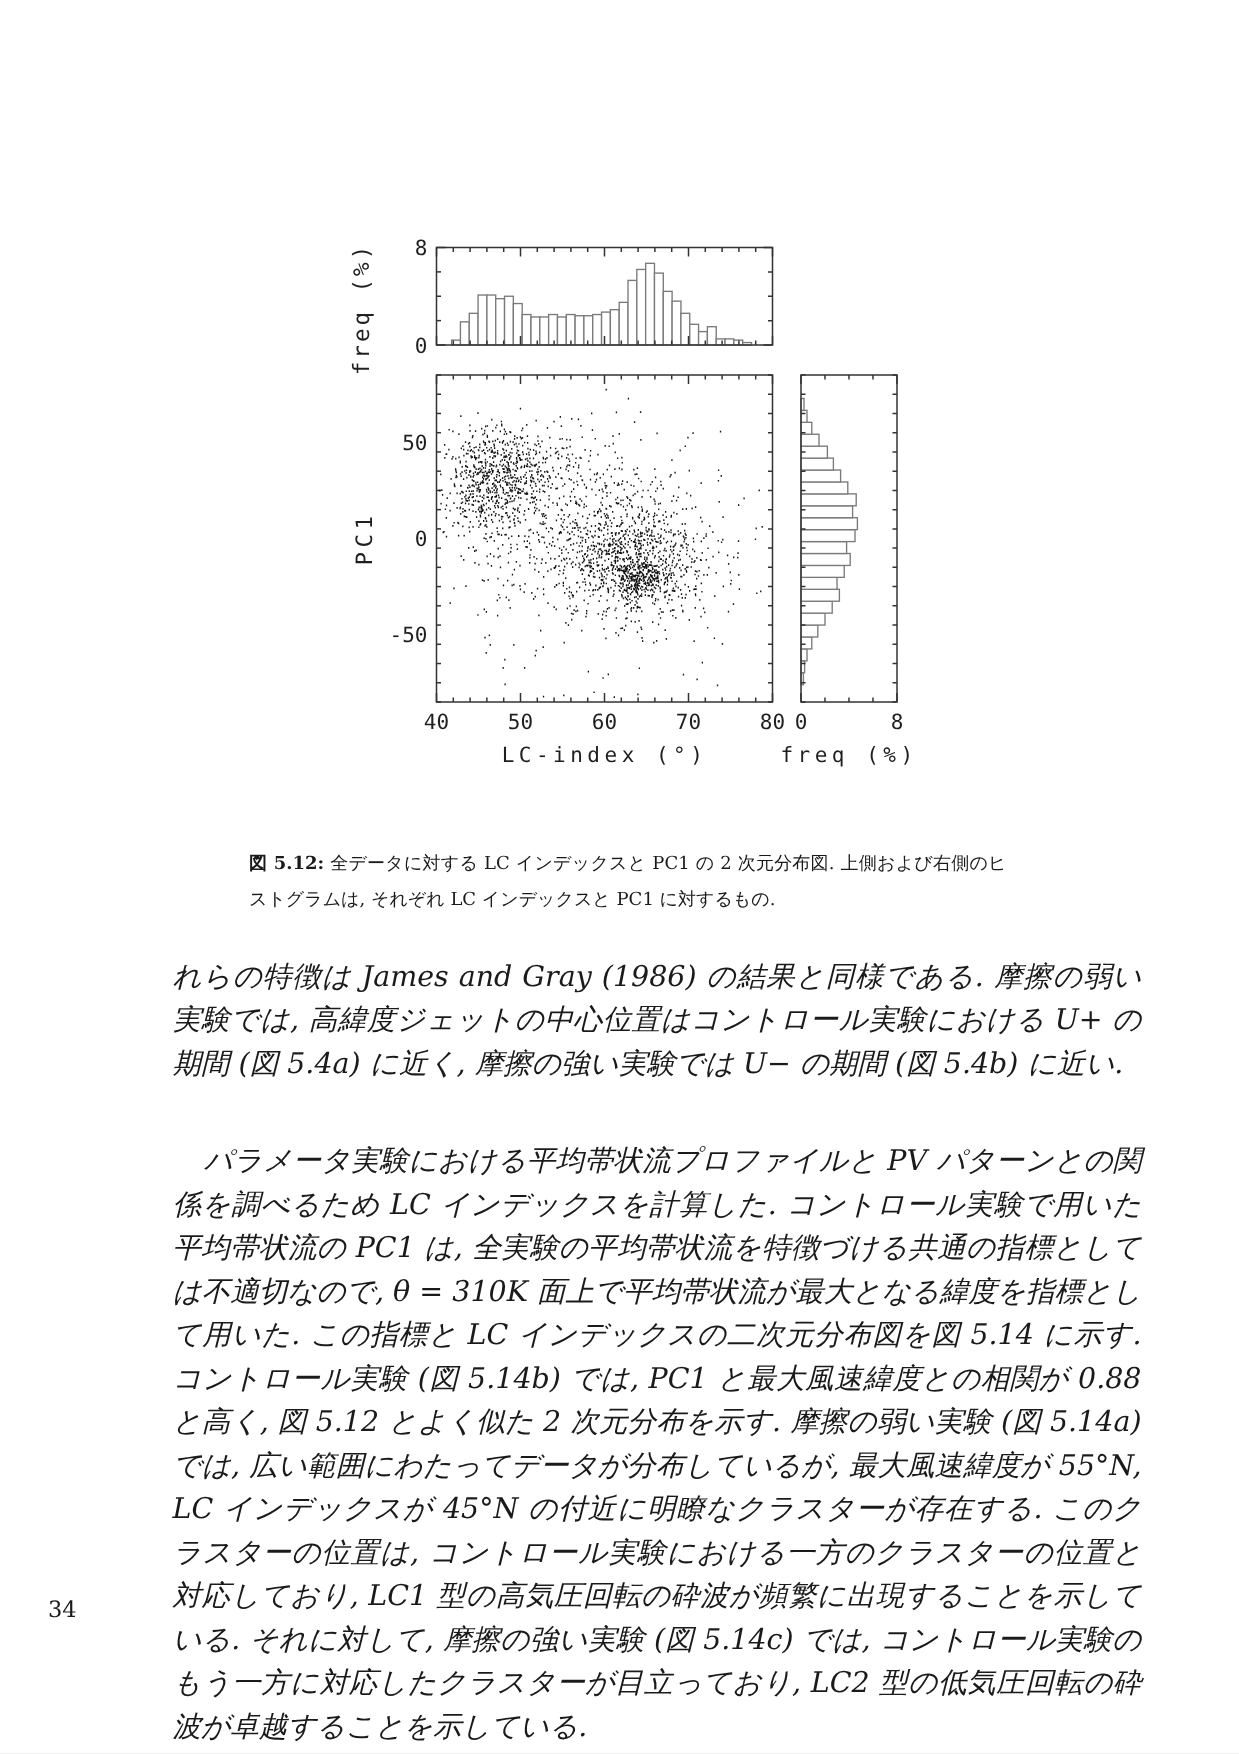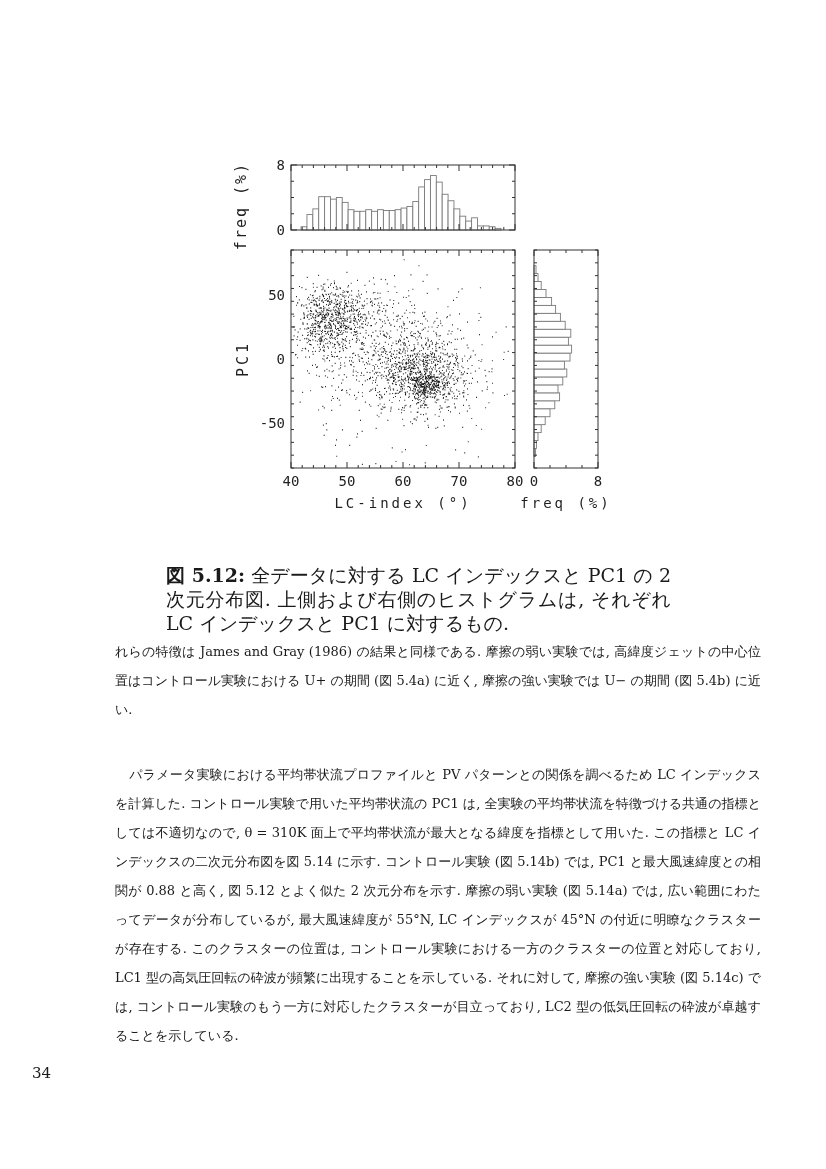--- a/index.html
+++ b/index.html
@@ -10,26 +10,26 @@
     background:#ffffff;
     font-family:"DejaVu Serif", serif;
     color:#1a1a1a;
     overflow:hidden;
   }
   .figure-block{
     position:absolute;left:228px;top:146px;margin:0;
   }
   .caption{
     position:absolute;left:166px;top:563px;width:505px;
-    font-size:19px;line-height:24px;text-align:justify;
+    font-size:12px;line-height:24px;text-align:justify;
   }
   .cap-label{font-weight:700;}
   .body-par{
     position:absolute;left:115px;width:646px;margin:0;
-    font-size:13px;line-height:29px;text-align:justify;
+    font-size:19px;line-height:29px;text-align:justify;font-style:italic;
   }
   #par1{top:637px;}
   #par2{top:760px;text-indent:1.1em;}
   .pageno{
     position:absolute;left:0;top:1064px;width:100%;
     text-align:left;font-size:15px;padding-left:32px;
   }
 </style>
 </head>
 <body>

